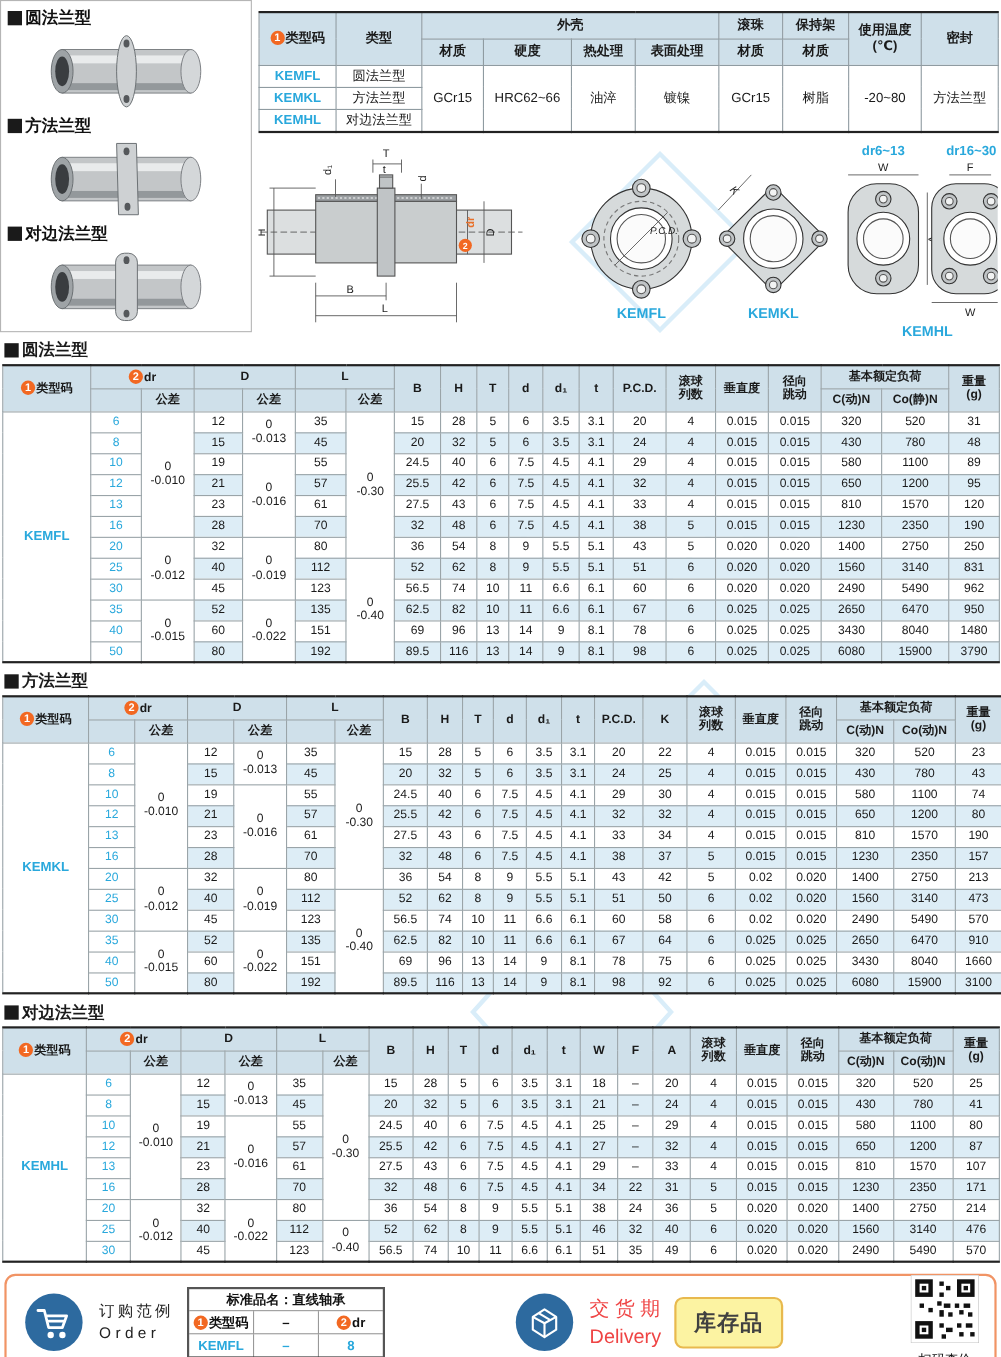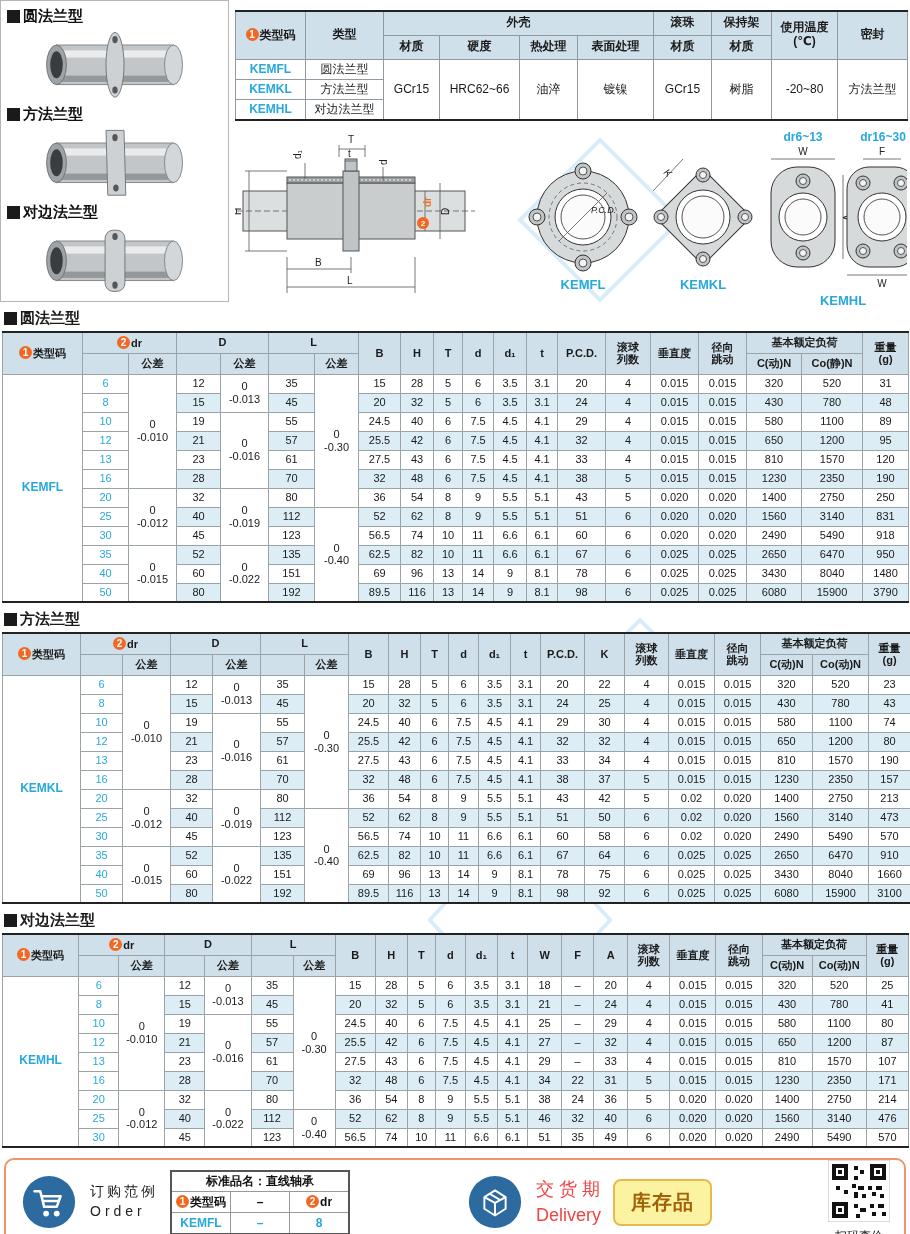--- a/index.html
+++ b/index.html
@@ -53,21 +53,21 @@
   .footer { margin:10px 4px 4px 4px; border:2px solid #f19465; border-radius:10px; height:88px; display:flex; align-items:center; padding:0 14px; gap:12px; }
   .icon-circle { width:58px; height:58px; flex:0 0 58px; }
   .order-labels { font-size:14px; color:#222; line-height:1.4; }
   .order-cn { letter-spacing:3px; }
   .order-en { letter-spacing:4px; }
   .example-table { font-size:12px; width:180px; border:2px solid #555; }
   .example-table th, .example-table td { border:1px solid #999; text-align:center; height:21px; padding:0 2px; }
   .example-table th { font-weight:bold; color:#111; background:#fff; }
   .spacer { flex:1; }
   .delivery-labels { font-size:18px; color:#ef4444; line-height:1.45; }
-  .stock-badge { background:#fcf3a2; border:2px solid #e8b94e; border-radius:8px; font-size:20px; font-weight:bold; color:#a16207; padding:8px 16px; letter-spacing:1px; }
+  .stock-badge { background:#fcf3a2; border:2px solid #e8b94e; border-radius:8px; font-size:20px; font-weight:bold; color:#404040; padding:8px 16px; letter-spacing:1px; }
   .qr-block { text-align:center; }
   .qr-caption { font-size:12px; margin-top:2px; color:#111; }
 </style>
 </head>
 <body>
 
 <div class="page">
 
   <svg class="watermark" width="910" height="1234">
     <g fill="none" stroke="#d9edf9" stroke-width="4">
@@ -549,21 +549,21 @@
                 <td class="val">10</td>
                 <td class="val">11</td>
                 <td class="val">6.6</td>
                 <td class="val">6.1</td>
                 <td class="val">60</td>
                 <td class="val">6</td>
                 <td class="val">0.020</td>
                 <td class="val">0.020</td>
                 <td class="val">2490</td>
                 <td class="val">5490</td>
-                <td class="val">918</td>
+                <td class="val">962</td>
               </tr>
               <tr>
                 <td class="size-cell">35</td>
                 <td class="tol-cell" rowspan="3">0
 -0.015</td>
                 <td class="val alt">52</td>
                 <td class="tol-cell" rowspan="3">0
 -0.022</td>
                 <td class="val alt">135</td>
                 <td class="val alt">62.5</td>

